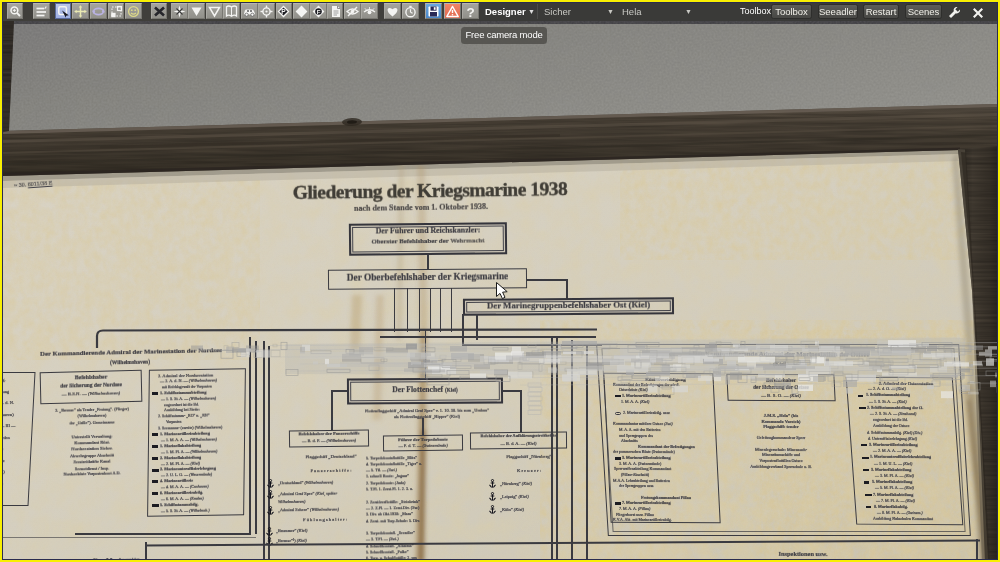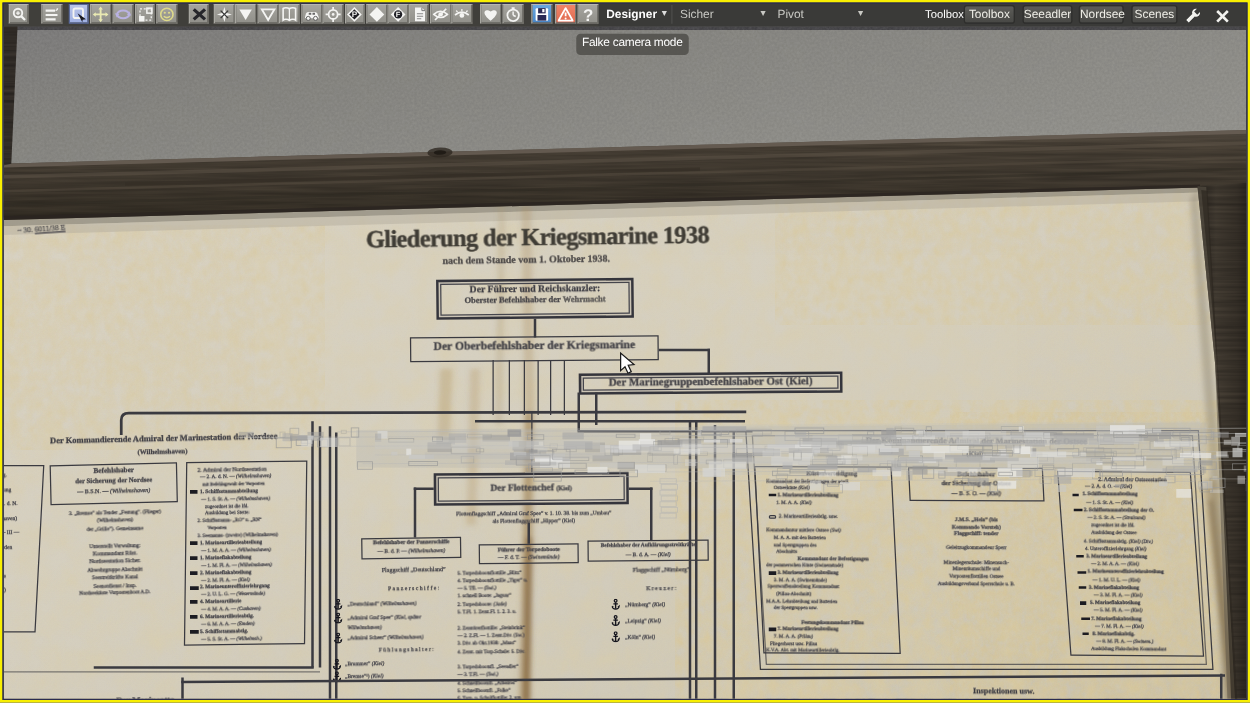--- a/index.html
+++ b/index.html
@@ -840,21 +840,21 @@
               <rect x="528" y="401.4" width="13" height="3.8" fill="none" stroke="#b2b2b0" stroke-width="0.7" opacity="0.6"></rect>
               <rect x="529" y="406.0" width="13" height="3.8" fill="none" stroke="#b2b2b0" stroke-width="0.7" opacity="0.6"></rect>
               <rect x="528" y="410.6" width="13" height="3.8" fill="none" stroke="#b2b2b0" stroke-width="0.7" opacity="0.6"></rect>
               <rect x="936" y="352" width="16" height="5" fill="none" stroke="#b0b0ae" stroke-width="0.7" opacity="0.5"></rect>
               <rect x="937" y="359" width="16" height="5" fill="none" stroke="#b0b0ae" stroke-width="0.7" opacity="0.5"></rect>
               <rect x="938" y="366" width="16" height="5" fill="none" stroke="#b0b0ae" stroke-width="0.7" opacity="0.5"></rect>
               <rect x="939" y="373" width="16" height="5" fill="none" stroke="#b0b0ae" stroke-width="0.7" opacity="0.5"></rect>
               <rect x="940" y="380" width="16" height="5" fill="none" stroke="#b0b0ae" stroke-width="0.7" opacity="0.5"></rect>
             </g>
           </svg>
-    <div id="tooltip">Falke camera mode</div>
+    <div id="tooltip">Free camera mode</div>
     <svg class="abs" width="1000" height="562">
             <path d="M496.5 282.5 L496.5 296.5 L500 293.4 L502.4 298.6 L505 297.3 L502.6 292.2 L507.2 291.7 Z" fill="#fff" stroke="#1a1a1a" stroke-width="1"></path>
           </svg>
   </div>
   </div>
   <div id="toolbar">
     <div id="tb-left">
           <div class="tbtn " style="left:3.6px">
             <svg width="13" height="13" viewBox="0 0 13 13">
               <circle cx="5.4" cy="5.4" r="3.4" fill="none" stroke="#f4f4f2" stroke-width="1.5"></circle>
@@ -1034,26 +1034,26 @@
               <text x="6.5" y="11.5" font-size="13.5" font-weight="bold" fill="#f4f4f2" text-anchor="middle" font-family="Liberation Sans">?</text>
             </svg>
           </div>
         </div>
     <div id="tb-right">
           <div class="ddl" style="left:6px;font-weight:bold;color:#fff">Designer</div>
           <div class="ddl" style="left:49px;font-size:7px;color:#ddd">▼</div>
           <div style="position:absolute;left:58px;top:2px;width:1px;height:15px;background:#4c4c4a"></div>
           <div class="ddl" style="left:65px;color:#c9c9c4">Sicher</div>
           <div class="ddl" style="left:128px;font-size:7px;color:#c9c9c4">▼</div>
-          <div class="ddl" style="left:143px;color:#c9c9c4">Pivot</div>
+          <div class="ddl" style="left:143px;color:#c9c9c4">Hela</div>
           <div class="ddl" style="left:206px;font-size:7px;color:#c9c9c4">▼</div>
           <div class="ddl" style="left:261px;color:#fff;font-size:9px">Toolbox</div>
           <div class="rbtn" style="left:292px;width:41px">Toolbox</div>
           <div class="rbtn" style="left:339px;width:40px">Seeadler</div>
-          <div class="rbtn" style="left:384px;width:36px">Nordsee</div>
+          <div class="rbtn" style="left:384px;width:36px">Restart</div>
           <div class="rbtn" style="left:426px;width:37px">Scenes</div>
           <svg style="position:absolute;left:468px;top:3px" width="15" height="14" viewBox="0 0 15 14">
             <path d="M10.5 2 A3.2 3.2 0 0 0 6.8 6.2 L2 11 L4 13 L8.8 8.2 A3.2 3.2 0 0 0 13 4.5 L10.8 6.7 L8.3 4.2 Z" fill="#f2f2ee"></path>
           </svg>
           <svg style="position:absolute;left:492px;top:3.5px" width="14" height="13" viewBox="0 0 14 13">
             <path d="M2 3.5 L3.5 2 L7 5.5 L10.5 2 L12 3.5 L8.5 7 L12 10.5 L10.5 12 L7 8.5 L3.5 12 L2 10.5 L5.5 7 Z" fill="#f2f2ee"></path>
           </svg>
         </div>
   </div>
 </div>

